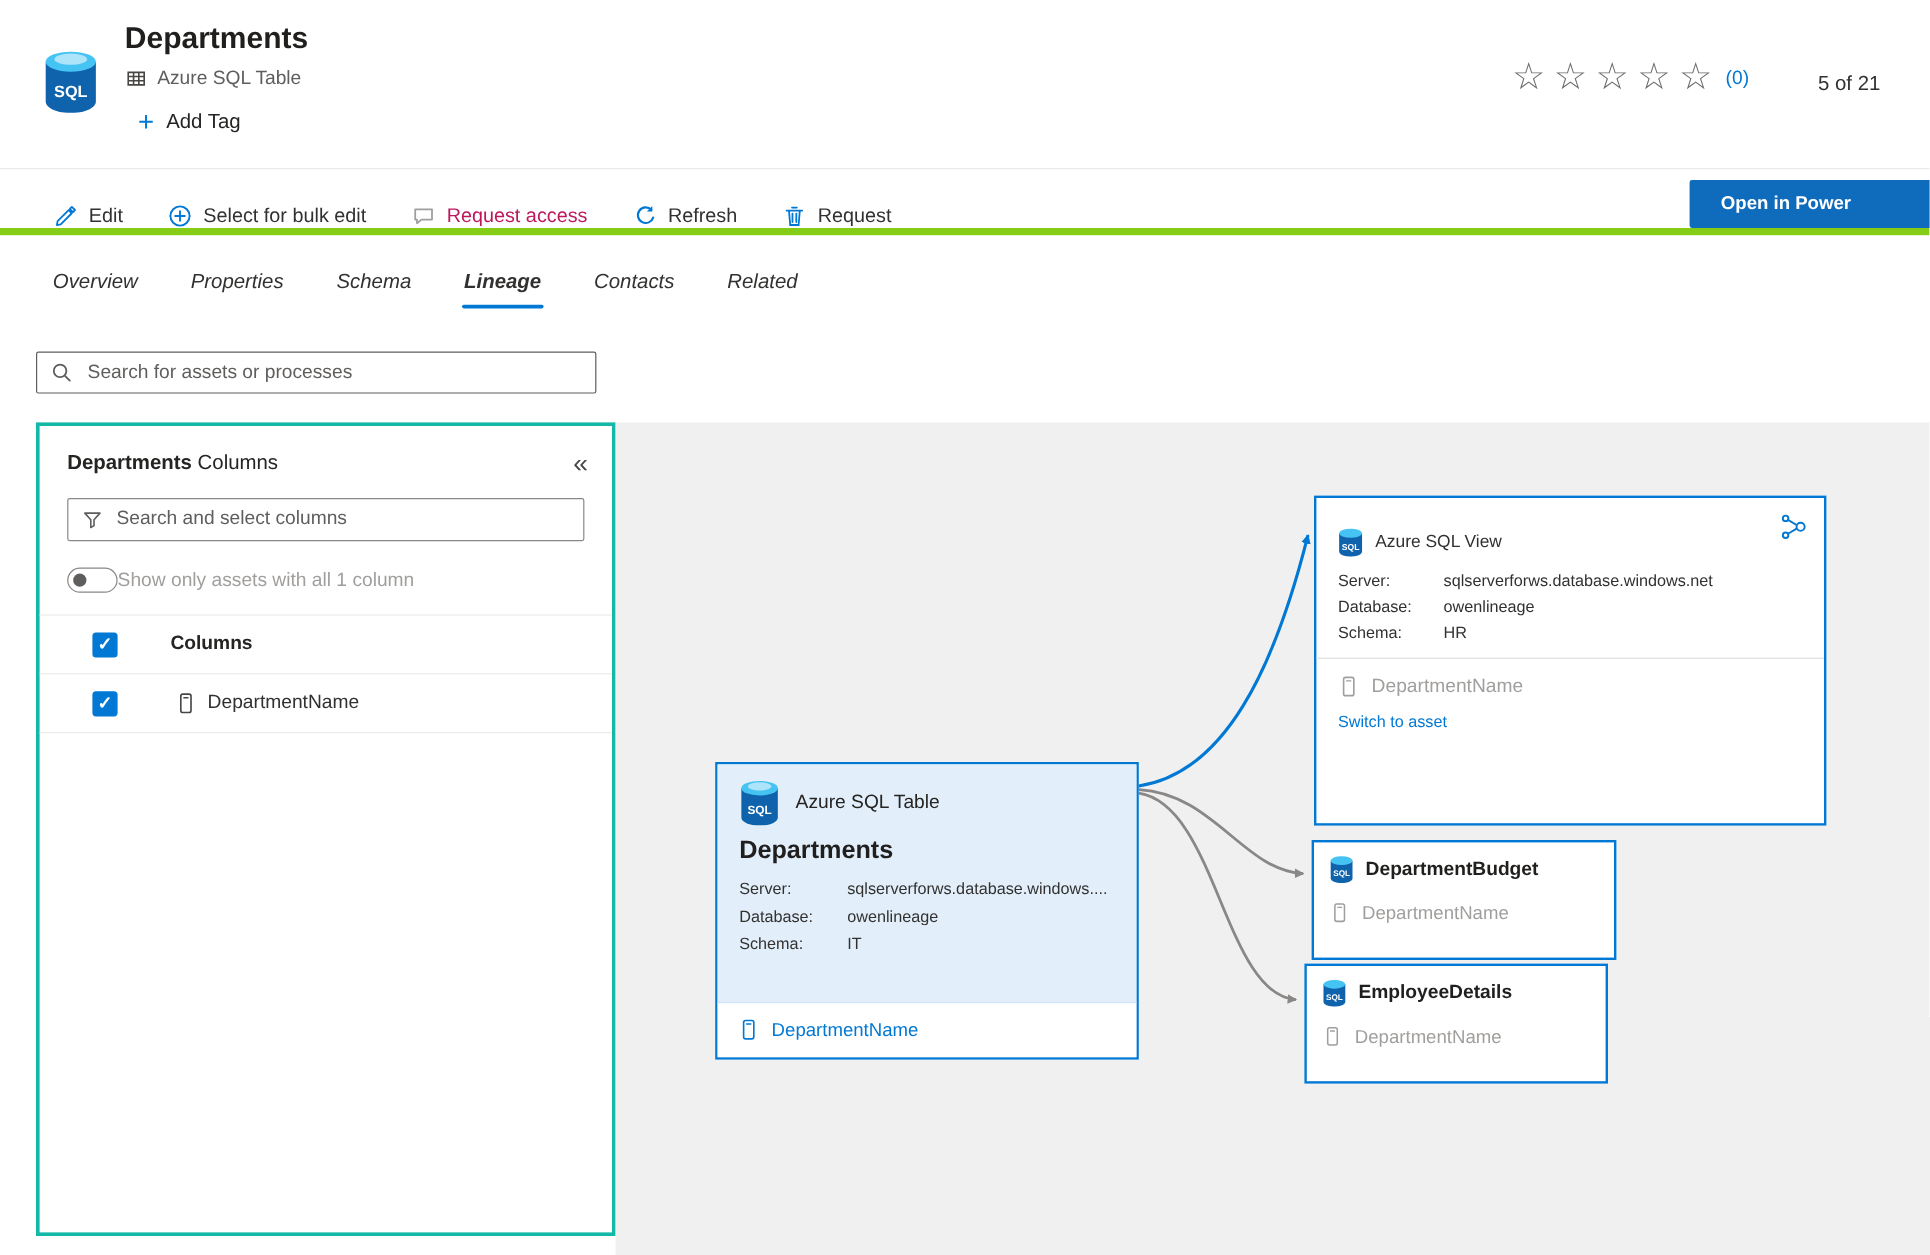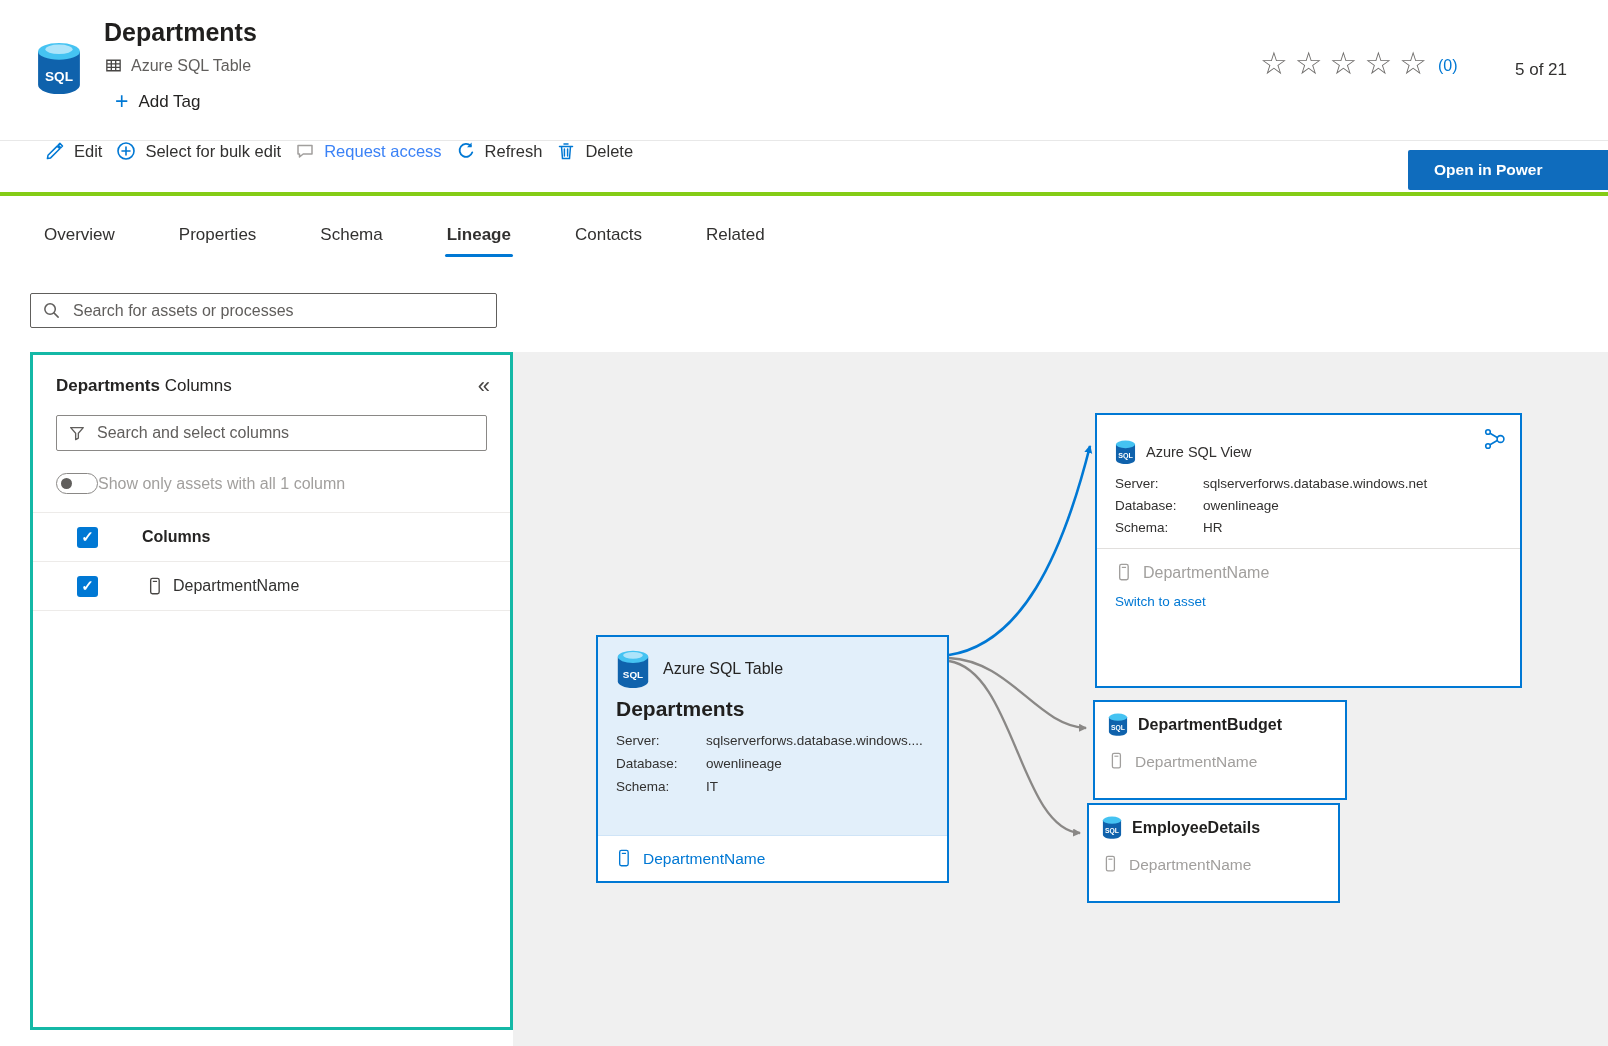--- a/index.html
+++ b/index.html
@@ -22,32 +22,32 @@
   .subtitle { position: absolute; left: 104px; top: 56px; display: flex; align-items: center; gap: 8px; color: #605e5c; font-size: 16px; }
   .addtag { position: absolute; left: 115px; top: 90px; display: flex; align-items: center; gap: 10px; font-size: 17px; color: #252423; cursor: pointer; }
   .addtag .plus { color: #0078d4; font-size: 23px; font-weight: 400; line-height: 1; }
   .rating { position: absolute; left: 1260px; top: 48px; display: flex; align-items: center; }
   .star { font-size: 31px; color: #6f6d6b; margin-right: 7px; line-height: 1; cursor: pointer; }
   .rating-count { color: #0078d4; font-size: 16px; margin-left: 4px; margin-top: 4px; }
   .pagination { position: absolute; left: 1515px; top: 60px; font-size: 17px; color: #323130; white-space: nowrap; }
 
   
   .toolbar { position: absolute; top: 140px; left: 0; right: 0; height: 56px;
-             border-top: 1px solid #e8e8e8; border-bottom: 4px solid #84cc16;
-             display: flex; align-items: flex-start; padding-left: 45px; gap: 14px; background: #fff; }
+             border-top: 1px solid #e8e8e8; border-bottom: 6px solid #84cc16;
+             display: flex; align-items: flex-end; padding-left: 45px; gap: 38px; background: #fff; }
   .tb-item { display: flex; align-items: center; gap: 9px; font-size: 16.5px; color: #323130; cursor: pointer; white-space: nowrap; }
-  .tb-item.disabled { color: #3b82f6; cursor: default; }
+  .tb-item.disabled { color: #be185d; cursor: default; }
   .tb-item svg { width: 20px; height: 20px; }
   .open-btn { position: absolute; left: 1408px; top: 9px; height: 40px; width: 240px;
               background: #0f6cbd; color: #fff; border: none; font-family: "Liberation Sans", sans-serif;
               font-size: 15.5px; font-weight: 700; text-align: left; padding-left: 26px; cursor: pointer; border-radius: 2px; }
 
   
   .tabsbar { position: absolute; top: 197px; left: 0; right: 0; height: 75px; background: #fff; }
-  .tabs { display: flex; gap: 64px; padding-left: 44px; padding-top: 28px; }
+  .tabs { display: flex; gap: 44px; padding-left: 44px; padding-top: 28px; font-style: italic; }
   .tab { font-size: 17px; color: #323130; position: relative; cursor: pointer; padding-bottom: 12px; }
   .tab.active { font-weight: 700; }
   .tab.active::after { content: ""; position: absolute; left: -2px; right: -2px; bottom: 0; height: 3px; background: #0078d4; border-radius: 2px; }
   .updated { position: absolute; left: 1025px; top: 31px; font-size: 16px; color: #323130; white-space: nowrap; }
   .updated b { font-weight: 700; }
   .updated a { color: #0078d4; text-decoration: underline; font-weight: 700; cursor: pointer; }
 
   
   .searchwrap { position: absolute; top: 293px; left: 30px; width: 467px; height: 35px; }
   .searchwrap svg { position: absolute; left: 12px; top: 8px; width: 19px; height: 19px; }
@@ -179,21 +179,21 @@
     <svg viewBox="0 0 20 20">
       <path d="M16.3 11.3A6.5 6.5 0 1 1 14.8 4.8" fill="none" stroke="#0078d4" stroke-width="1.8" stroke-linecap="round"></path>
       <path d="M15.6 1.6v4.6h-4.6z" fill="#0078d4"></path>
     </svg>
     <span>Refresh</span>
   </div>
   <div class="tb-item">
     <svg viewBox="0 0 20 20">
       <path d="M3.5 5.5h13M8 3h4M5.5 5.5l1 12h7l1-12M8.4 8v7M11.6 8v7" fill="none" stroke="#0078d4" stroke-width="1.5" stroke-linecap="round"></path>
     </svg>
-    <span>Delete</span>
+    <span>Request</span>
   </div>
   <button class="open-btn">Open in Power</button>
 </div>
 
 <div class="tabsbar">
   <div class="tabs">
     <div class="tab">Overview</div>
     <div class="tab">Properties</div>
     <div class="tab">Schema</div>
     <div class="tab active">Lineage</div>

